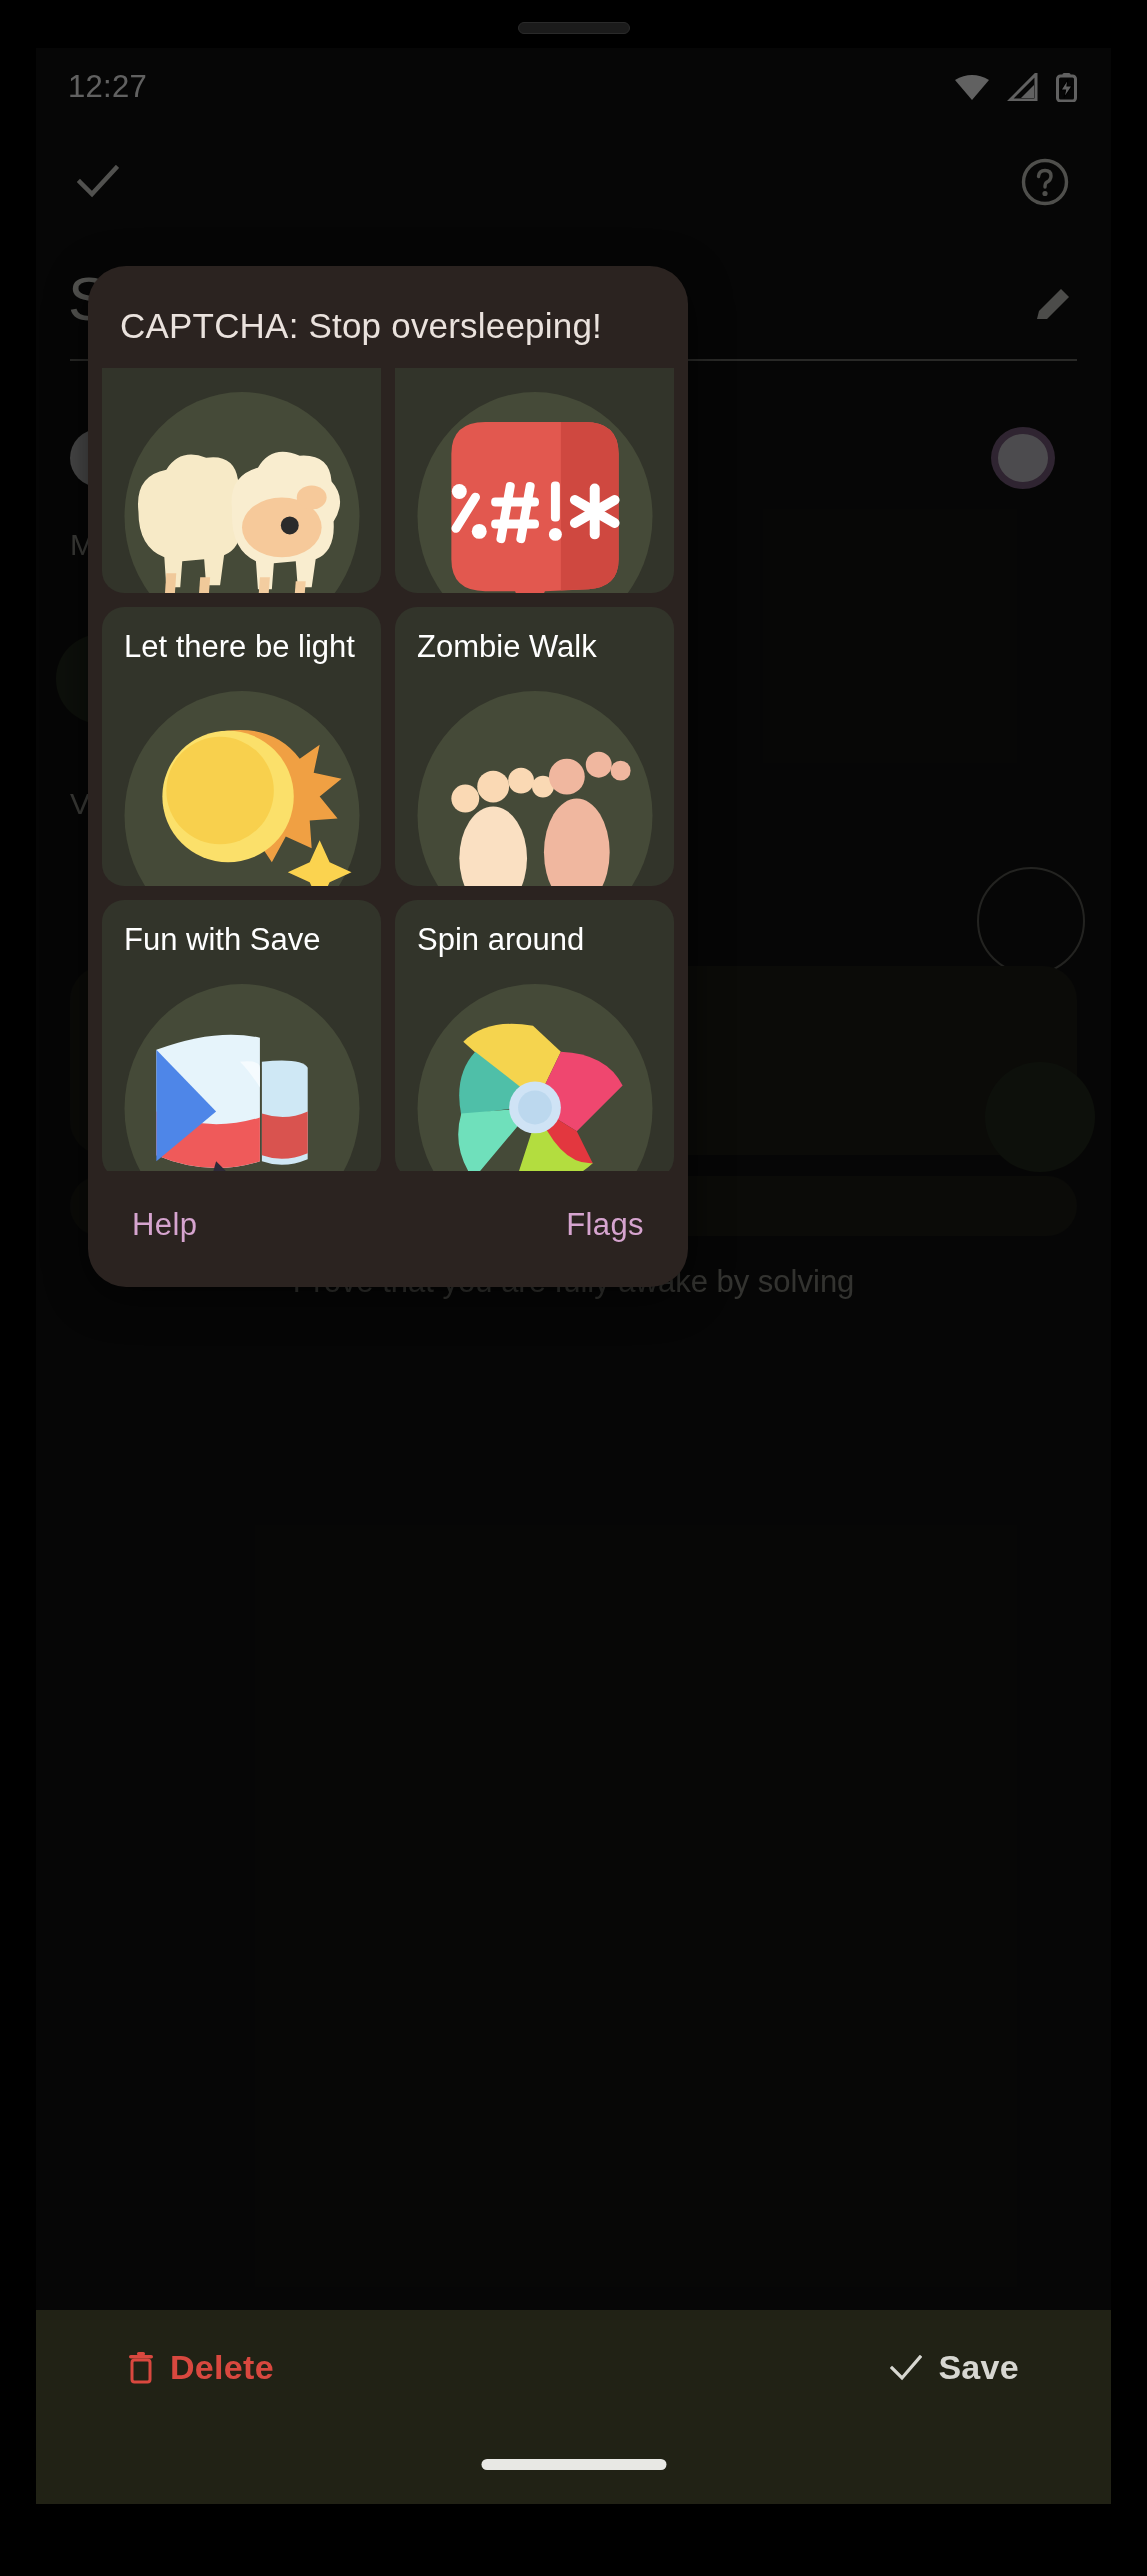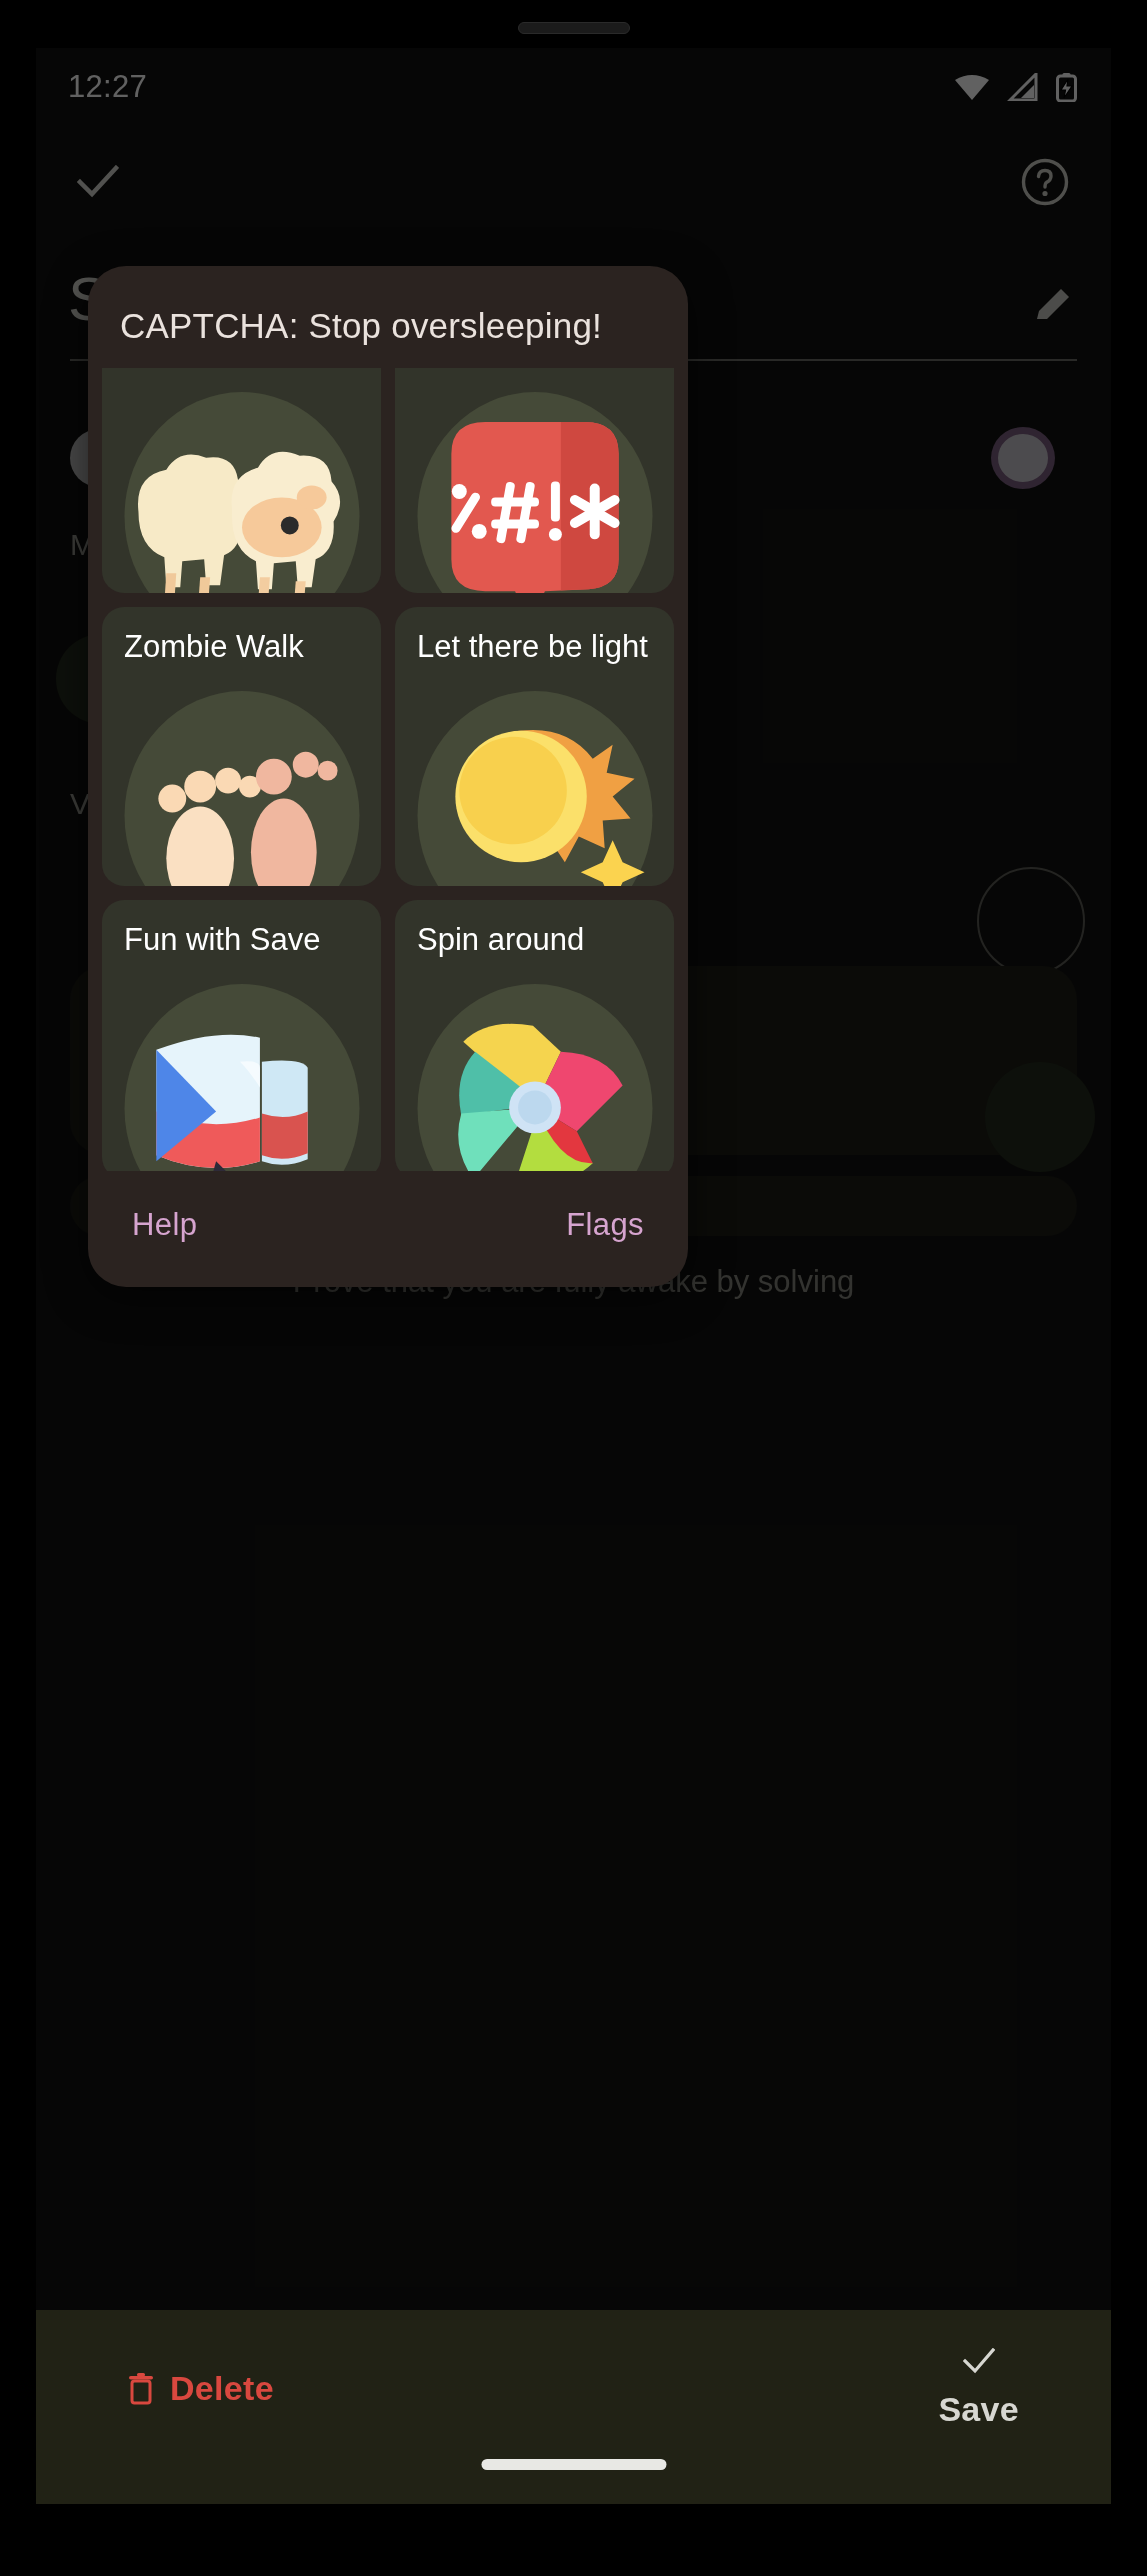--- a/index.html
+++ b/index.html
@@ -162,21 +162,21 @@
     display: flex; align-items: center; justify-content: space-between;
     padding: 38px 92px 0 92px;
   }
   .bb-btn {
     display: flex; align-items: center; gap: 16px;
     font-size: 34px; font-weight: 600; letter-spacing: 0.3px;
     background: none; border: none; cursor: pointer;
     font-family: "Liberation Sans", sans-serif;
   }
   .bb-delete { color: #d9483f; }
-  .bb-save { color: #d7d7d1; flex-direction: column; }
+  .bb-save { color: #d7d7d1; }
   .homebar {
     position: absolute; bottom: 34px; left: 50%; transform: translateX(-50%);
     width: 185px; height: 11px; border-radius: 6px; background: #e8e8e4;
   }
 </style>
 </head>
 <body>
 
 <div class="device">
   <div class="speaker"></div>
@@ -296,51 +296,51 @@
 
                   <rect x="173" y="92" width="10" height="56" rx="5"></rect>
                   <rect x="173" y="92" width="10" height="56" rx="5" transform="rotate(60 178 120)"></rect>
                   <rect x="173" y="92" width="10" height="56" rx="5" transform="rotate(120 178 120)"></rect>
                 </g>
               </svg>
             </div>
           </div>
 
           <div class="card">
-            <div class="card-title">Zombie Walk</div>
-            <div class="art-circle">
-              <svg class="art" viewBox="0 0 236 250">
-
-                <ellipse cx="76" cy="168" rx="34" ry="52" fill="#fae0c2"></ellipse>
-                <circle cx="48" cy="108" r="14" fill="#fad9b4"></circle>
-                <circle cx="76" cy="96" r="16" fill="#fad9b4"></circle>
-                <circle cx="104" cy="90" r="13" fill="#fad9b4"></circle>
-                <circle cx="126" cy="96" r="11" fill="#fad9b4"></circle>
-
-                <ellipse cx="160" cy="162" rx="33" ry="54" fill="#f0b79f"></ellipse>
-                <circle cx="150" cy="86" r="18" fill="#f0b79f"></circle>
-                <circle cx="182" cy="74" r="13" fill="#f0b79f"></circle>
-                <circle cx="204" cy="80" r="10" fill="#f0b79f"></circle>
-              </svg>
-            </div>
-          </div>
-
-          <div class="card">
             <div class="card-title">Let there be light</div>
             <div class="art-circle">
               <svg class="art" viewBox="0 0 236 250">
                 <path d="M102 40 q48 -6 74 28 l20 -14 l-6 28 l28 6 l-22 18 l18 22 l-28 2 l2 28
                          l-26 -12 l-14 26 l-16 -24 l-24 18 l-4 -28 q-48 -14 -46 -62 q2 -30 44 -36 Z" fill="#f0a043"></path>
                 <circle cx="104" cy="106" r="66" fill="#fbe06a"></circle>
                 <circle cx="96" cy="100" r="54" fill="#f8d04d"></circle>
                 <g fill="#fbd34f">
                   <path d="M196 150 l10 22 l22 10 l-22 10 l-10 22 l-10 -22 l-22 -10 l22 -10 Z"></path>
                   <path d="M150 196 l7 16 l16 7 l-16 7 l-7 16 l-7 -16 l-16 -7 l16 -7 Z"></path>
                   <path d="M196 208 l6 14 l14 6 l-14 6 l-6 14 l-6 -14 l-14 -6 l14 -6 Z"></path>
                 </g>
+              </svg>
+            </div>
+          </div>
+
+          <div class="card">
+            <div class="card-title">Zombie Walk</div>
+            <div class="art-circle">
+              <svg class="art" viewBox="0 0 236 250">
+
+                <ellipse cx="76" cy="168" rx="34" ry="52" fill="#fae0c2"></ellipse>
+                <circle cx="48" cy="108" r="14" fill="#fad9b4"></circle>
+                <circle cx="76" cy="96" r="16" fill="#fad9b4"></circle>
+                <circle cx="104" cy="90" r="13" fill="#fad9b4"></circle>
+                <circle cx="126" cy="96" r="11" fill="#fad9b4"></circle>
+
+                <ellipse cx="160" cy="162" rx="33" ry="54" fill="#f0b79f"></ellipse>
+                <circle cx="150" cy="86" r="18" fill="#f0b79f"></circle>
+                <circle cx="182" cy="74" r="13" fill="#f0b79f"></circle>
+                <circle cx="204" cy="80" r="10" fill="#f0b79f"></circle>
               </svg>
             </div>
           </div>
 
           <div class="card">
             <div class="card-title">Fun with Save</div>
             <div class="art-circle">
               <svg class="art" viewBox="0 0 236 250">
 
                 <path d="M138 78 q40 -4 46 6 l0 92 q-24 10 -46 2 Z" fill="#cfe8f5"></path>

